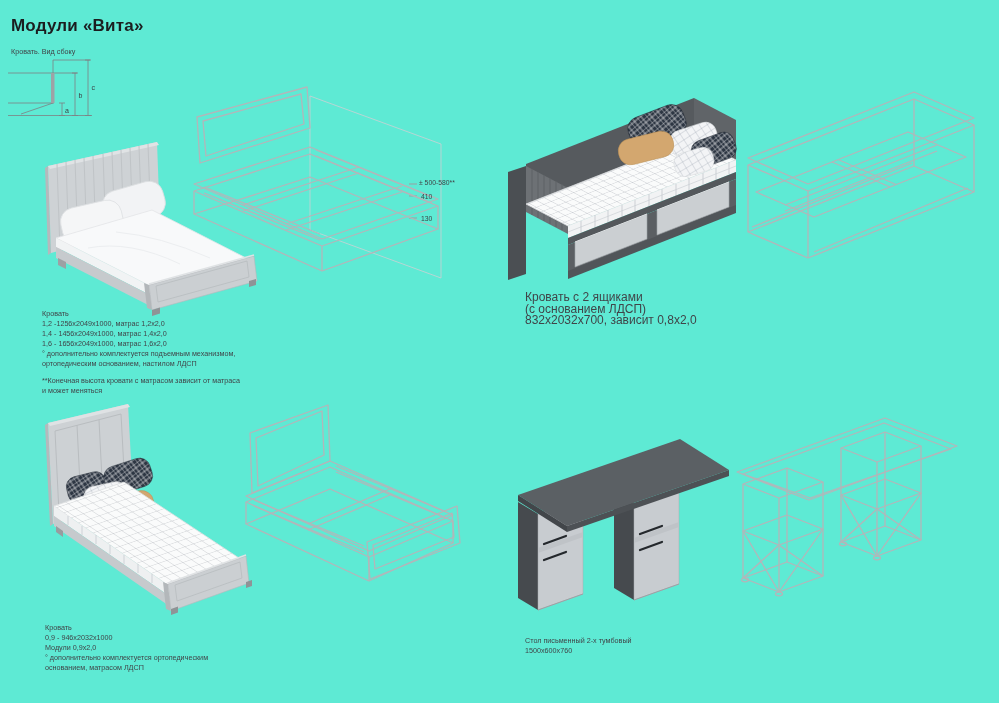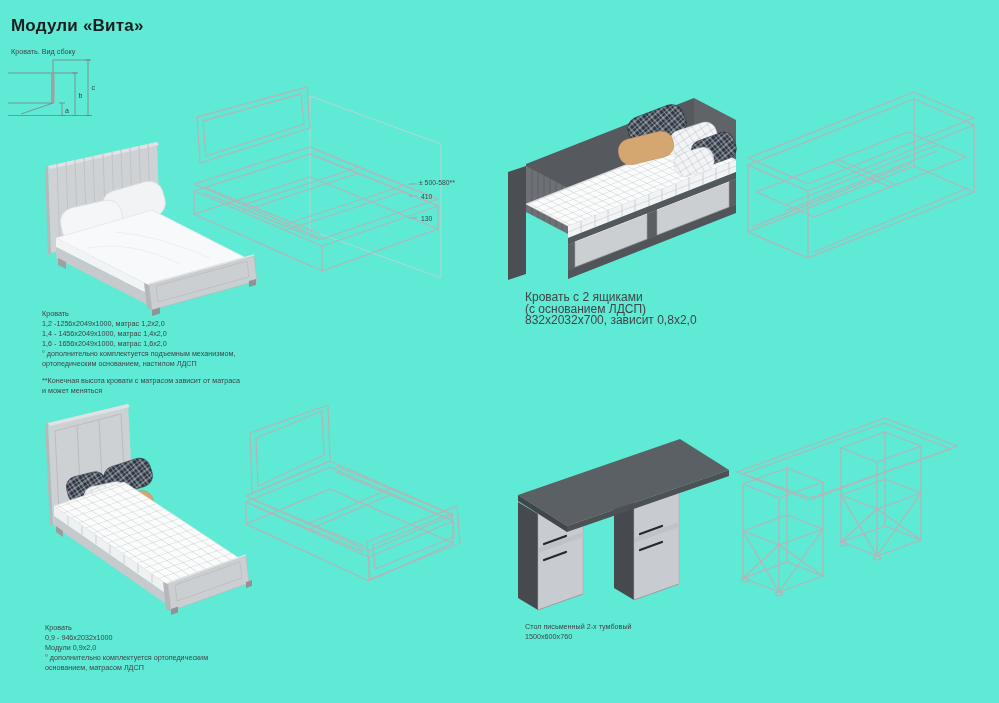--- a/index.html
+++ b/index.html
@@ -282,18 +282,18 @@
       <path d="M108,132 L152,116 L188,130 L144,146 Z"></path>
       <path d="M108,85 L152,69 L188,83 L144,99 Z"></path>
       <path d="M108,85 L144,146 M144,99 L108,132 M144,99 L188,130 M188,83 L144,146"></path>
       <ellipse cx="12" cy="170" rx="3.5" ry="1.8"></ellipse>
       <ellipse cx="46" cy="184" rx="3.5" ry="1.8"></ellipse>
       <ellipse cx="110" cy="134" rx="3.5" ry="1.8"></ellipse>
       <ellipse cx="144" cy="148" rx="3.5" ry="1.8"></ellipse>
     </g>
   </svg>
 
-  <div class="abs" style="left:525px;top:622px">
+  <div class="abs" style="left:525px;top:636px">
     <div class="t">Стол письменный 2-х тумбовый</div>
     <div class="t">1500х600х760</div>
   </div>
 
 </div>
 
 </body></html>

